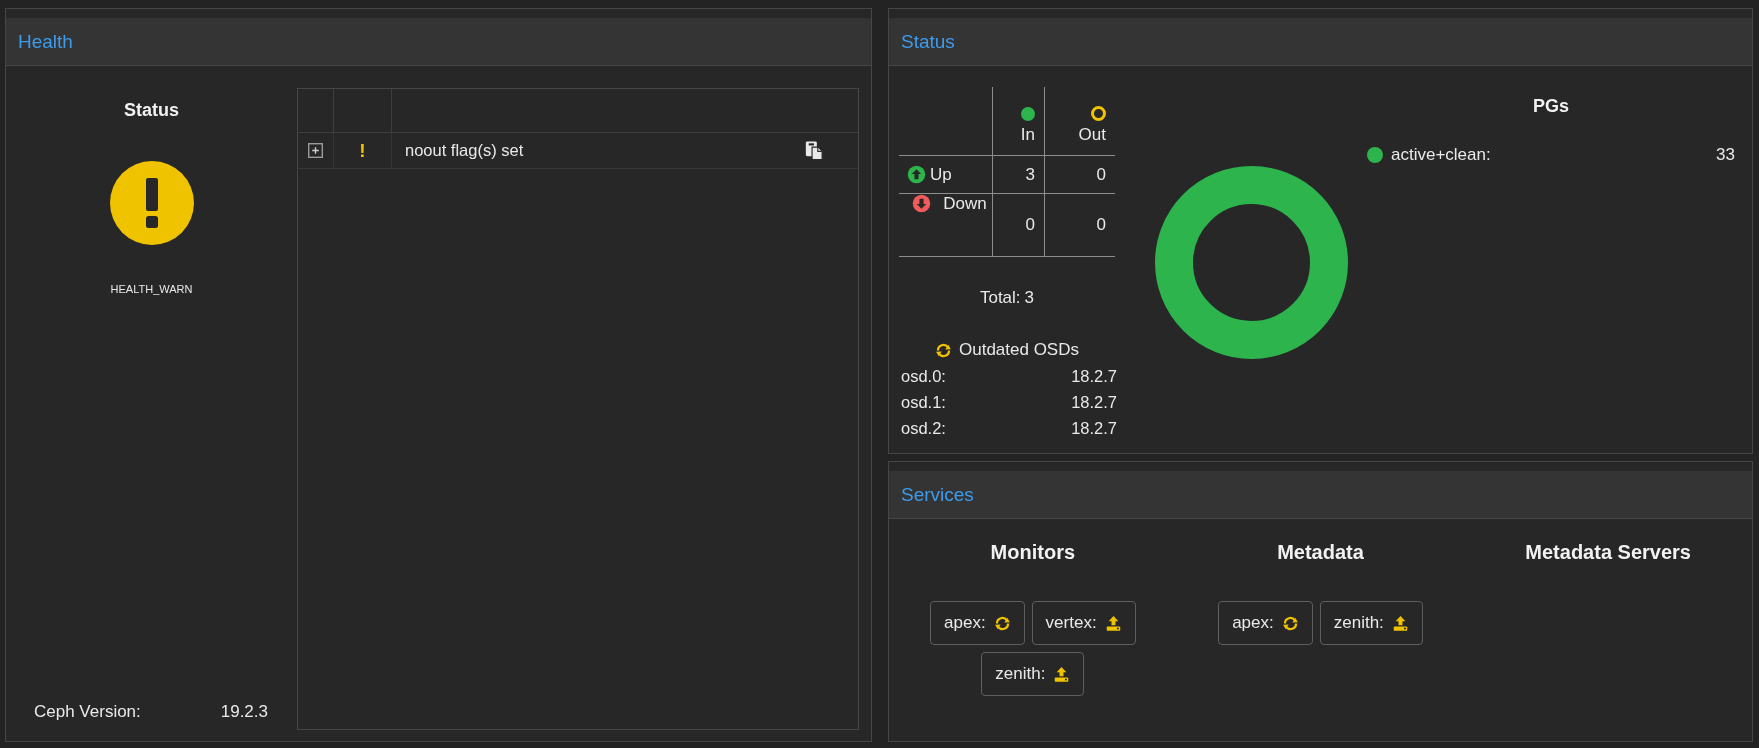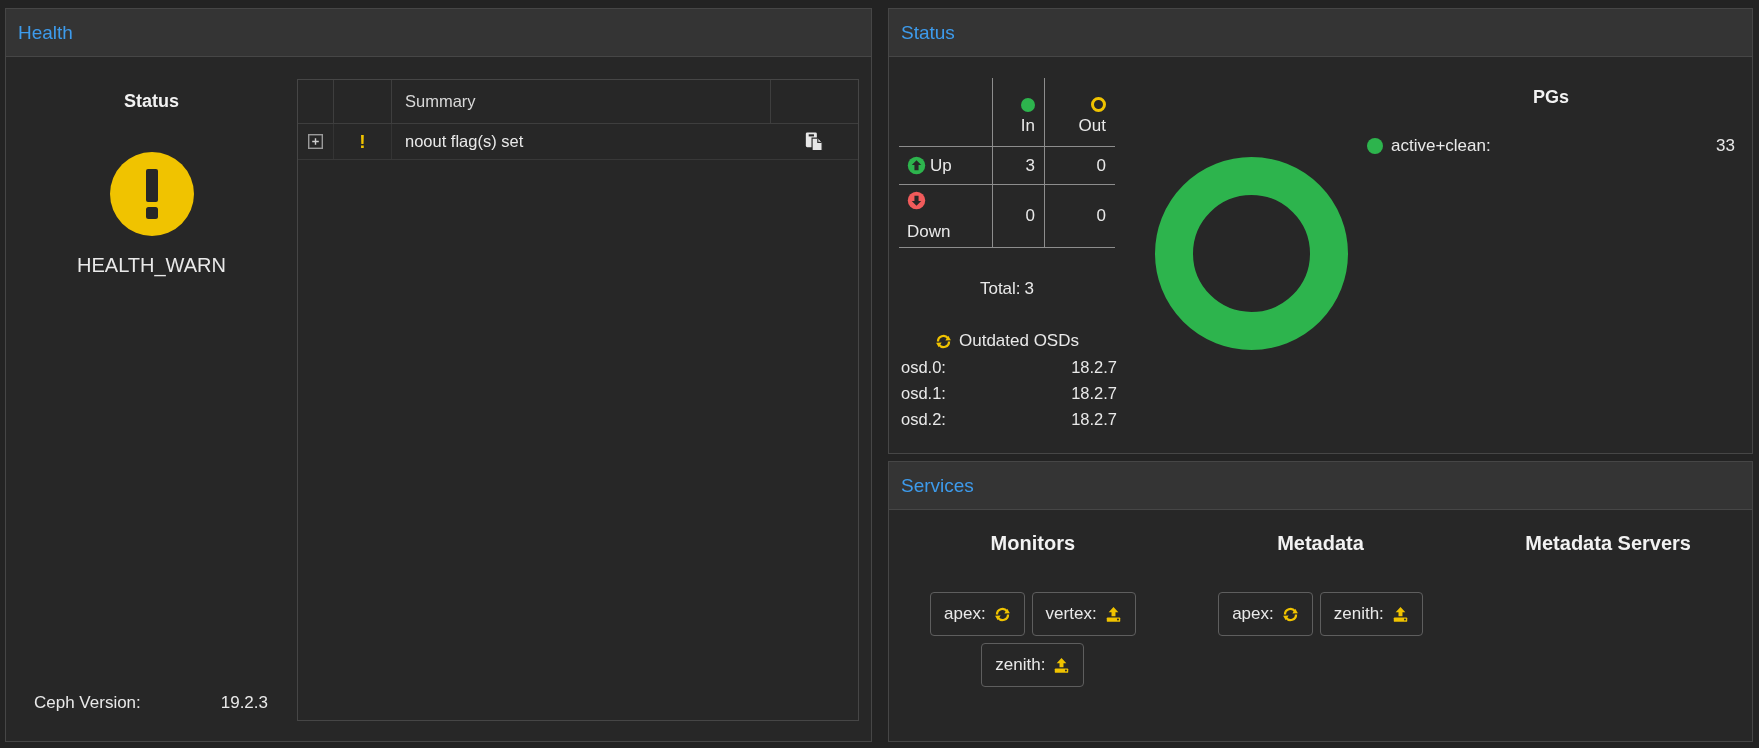--- a/index.html
+++ b/index.html
@@ -3,31 +3,31 @@
 <meta charset="utf-8">
 <style>
   html,body{margin:0;padding:0;background:#232323;}
   .stage{position:relative;width:1759px;height:748px;background:#232323;overflow:hidden;
          font-family:"Liberation Sans", sans-serif;color:#e9e9e9;}
   .panel{position:absolute;box-sizing:border-box;background:#272727;border:1px solid #464646;}
   #health-panel{left:5px;top:8px;width:867px;height:734px;}
   #status-panel{left:888px;top:8px;width:865px;height:446px;}
   #services-panel{left:888px;top:461px;width:865px;height:281px;}
   .panel-header{height:48px;background:#343434;border-bottom:1px solid #464646;display:flex;
-                align-items:center;padding:0 12px;font-size:19px;color:#3d9bec;box-sizing:border-box;}
+                align-items:center;padding:0 12px;font-size:19px;color:#3d9bec;box-sizing:border-box;margin-top:9px;}
   .panel-body{position:relative;height:calc(100% - 48px);}
 
   
   .health-status-col{position:absolute;left:0;top:0;width:291px;height:100%;}
   .h-heading{margin-top:34px;text-align:center;font-weight:bold;font-size:18px;color:#f2f2f2;}
   .warn-circle{width:84px;height:84px;border-radius:50%;margin:40px auto 0;display:flex;
                flex-direction:column;align-items:center;justify-content:center;gap:5px;}
   .excl-bar{width:12px;height:33px;background:#272727;border-radius:2px;}
   .excl-dot{width:12px;height:12px;background:#272727;border-radius:2.5px;}
-  .health-state{text-align:center;margin-top:18px;font-size:20px;}
+  .health-state{text-align:center;margin-top:38px;font-size:11px;}
   .version-row{position:absolute;left:28px;bottom:28px;width:234px;display:flex;
                justify-content:space-between;font-size:17px;}
 
   .health-grid{position:absolute;left:291px;top:22px;width:562px;height:642px;border:1px solid #464646;box-sizing:border-box;}
   .hg-header{display:flex;height:44px;border-bottom:1px solid #3e3e3e;box-sizing:border-box;}
   .hg-header > div{box-sizing:border-box;border-right:1px solid #3e3e3e;height:100%;}
   .hg-col1{width:36px;} .hg-col2{width:58px;} .hg-col3{width:379px;} .hg-col4{width:85px;border-right:none !important;}
   .hg-summary-label{display:flex;align-items:center;padding-left:13px;font-size:16.5px;color:#d9d9d9;}
   .hg-row{display:flex;height:36px;border-bottom:1px solid #383838;box-sizing:border-box;cursor:pointer;}
   .hg-row > div{box-sizing:border-box;display:flex;align-items:center;height:100%;}
@@ -41,21 +41,21 @@
   .osd-block{position:absolute;left:2px;top:21px;width:232px;}
   .osd-table{margin-left:8px;display:grid;grid-template-columns:94px 52px 70px;grid-template-rows:68px 38px 64px;}
   .osd-table > div{box-sizing:border-box;display:flex;font-size:17px;}
   .ot-vline{border-right:1px solid #8d8d8d;}
   .ot-hline{border-top:1px solid #8d8d8d;}
   .ot-bottom{border-bottom:1px solid #8d8d8d;}
   .ot-colhead{flex-direction:column;align-items:flex-end;justify-content:flex-end;padding:0 9px 10px 0;gap:4px;}
   .dot{width:14px;height:14px;border-radius:50%;}
   .ring{width:9px;height:9px;border-radius:50%;border:3px solid #f0c300;}
   .ot-rowlabel{align-items:center;gap:4px;padding-left:8px;}
-  .ot-rowlabel-wrap{flex-direction:column;justify-content:center;align-items:flex-start;padding-left:8px;gap:12px;}
+  .ot-rowlabel-wrap{flex-direction:row;justify-content:center;align-items:flex-start;padding-left:8px;gap:12px;}
   .ot-val{align-items:center;justify-content:flex-end;padding-right:9px;}
   .total-line{text-align:center;margin-top:31px;font-size:17px;}
   .total-line span{margin:0 2px;}
   .outdated-heading{margin-top:32px;display:flex;justify-content:center;align-items:center;gap:7px;font-size:17px;}
   .outdated-row{display:flex;justify-content:space-between;padding:0 6px 0 10px;margin-top:7px;font-size:16.5px;}
   .outdated-row:first-of-type{margin-top:10px;}
 
   .donut{position:absolute;left:266px;top:100px;width:193px;height:193px;border-radius:50%;
          border:38px solid #2db44d;box-sizing:border-box;}
   .pgs-block{position:absolute;left:478px;top:22px;width:368px;}
@@ -109,21 +109,20 @@
         <div class="version-row">
           <span>Ceph Version:</span>
           <span>19.2.3</span>
         </div>
       </div>
 
       <div class="health-grid">
         <div class="hg-header">
           <div class="hg-col1"></div>
           <div class="hg-col2"></div>
-          <div class="hg-col3 hg-summary-label">Summary</div>
           <div class="hg-col4"></div>
         </div>
         <div class="hg-row">
           <div class="hg-col1">
             <svg width="15" height="15" viewBox="0 0 16 16">
               <rect x="0.75" y="0.75" width="14.5" height="14.5" fill="none" stroke="#9a9a9a" stroke-width="1.5"></rect>
               <path d="M8 4.5 V11.5 M4.5 8 H11.5" stroke="#cfcfcf" stroke-width="1.5" fill="none"></path>
             </svg>
           </div>
           <div class="hg-col2">

